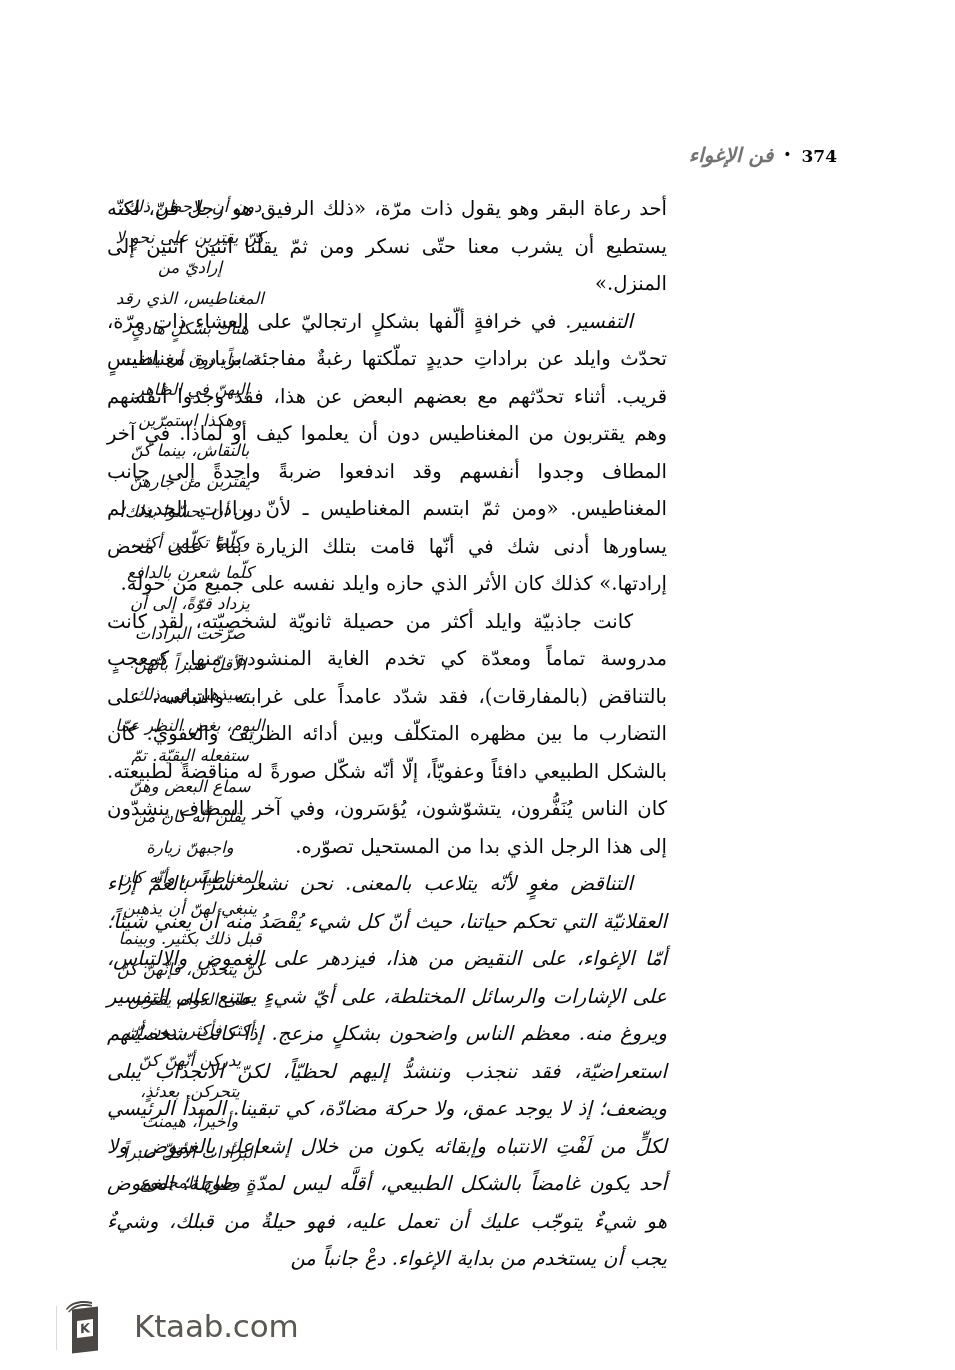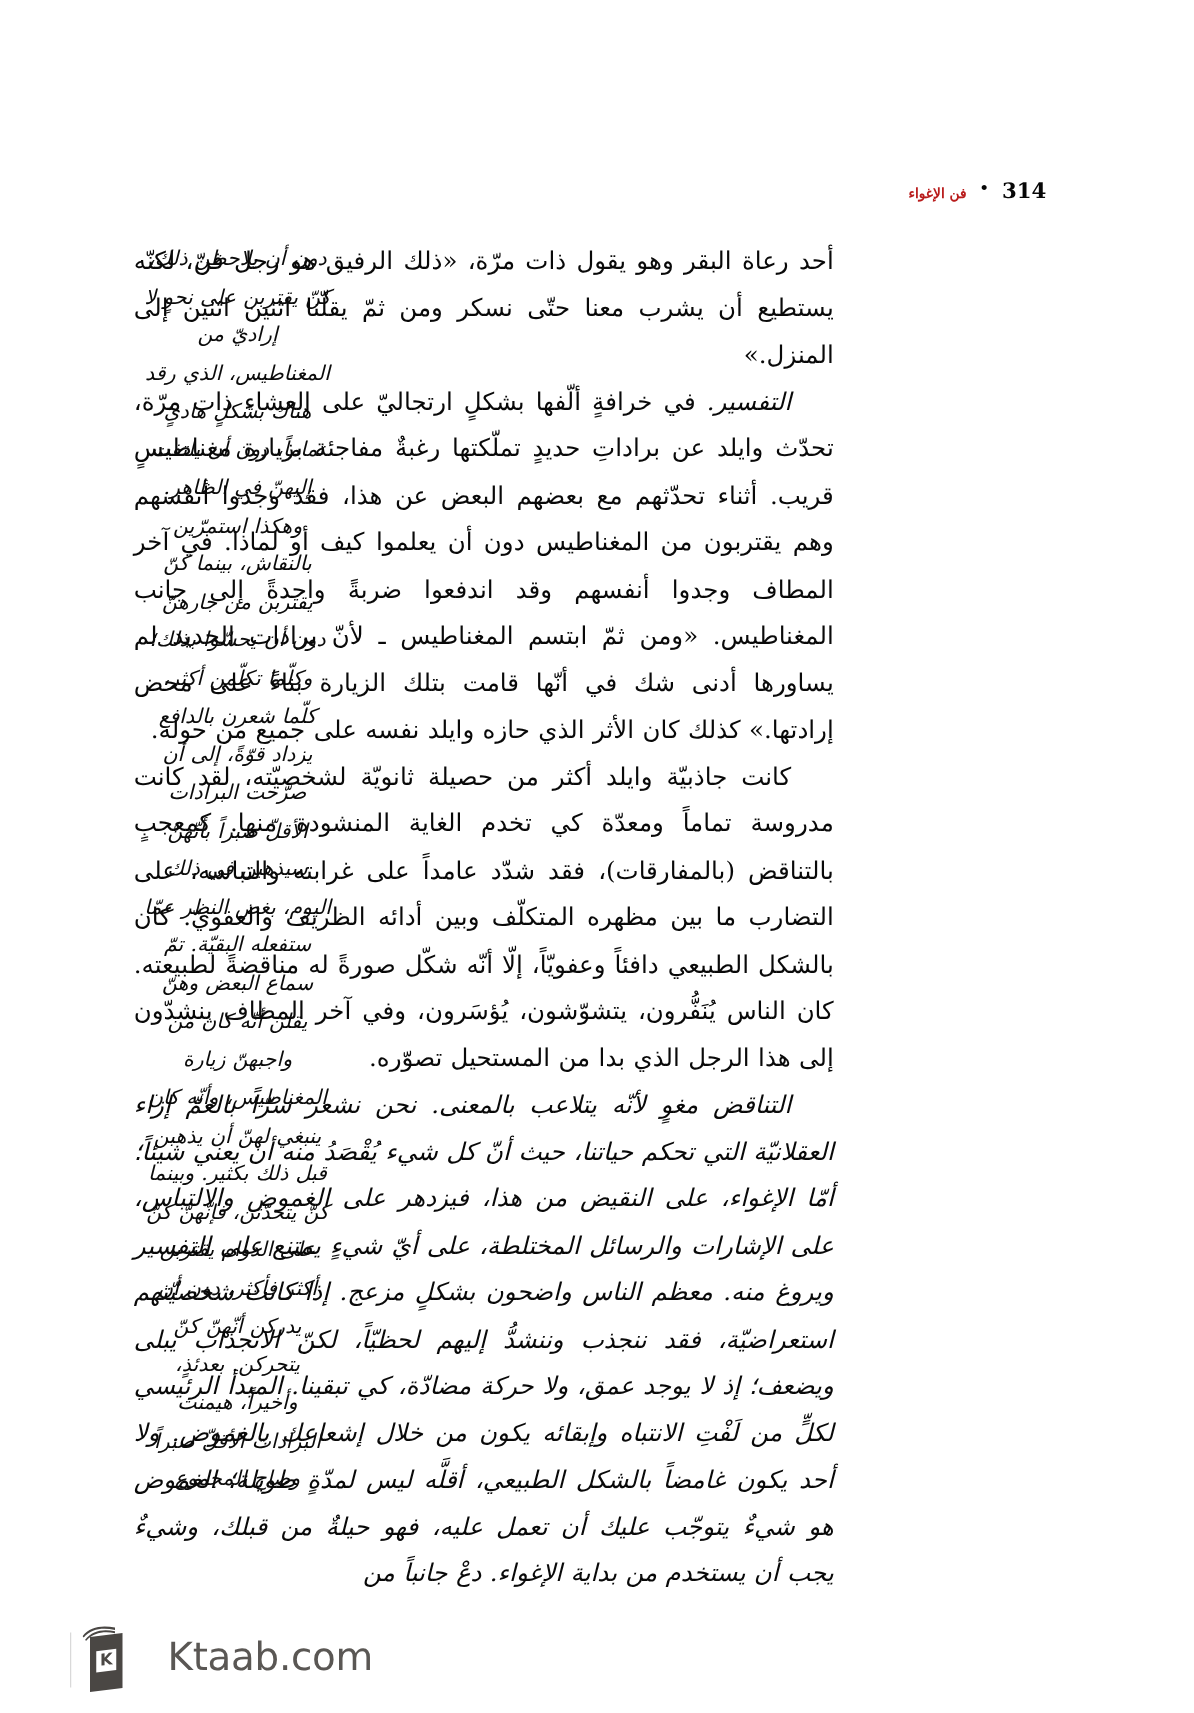--- a/index.html
+++ b/index.html
@@ -31,25 +31,26 @@
     width: 300px;
     display: flex;
     flex-direction: row;
     align-items: baseline;
     justify-content: flex-start;
     gap: 10px;
     direction: rtl;
   }
   .running-head .title {
     font-family: "DejaVu Serif", "Liberation Serif", serif;
-    font-size: 11px;
+    font-size: 20px;
     font-weight: 700;
     letter-spacing: 0px;
-    color: #b91c1c;
+    color: #737373;
     white-space: nowrap;
+    font-style: italic;
   }
   .running-head .dot {
     font-size: 14px;
     line-height: 1;
     color: #070707;
     position: relative;
     top: -3px;
   }
   .running-head .folio {
     font-family: "DejaVu Serif", "Liberation Serif", serif;
@@ -169,21 +170,21 @@
     line-height: 1;
     margin-left: 16px;
   }
 </style>
 </head>
 <body>
 
 <div class="page">
 
   <div class="running-head">
-    <span class="folio">314</span>
+    <span class="folio">374</span>
     <span class="dot">•</span>
     <span class="title">فن الإغواء</span>
   </div>
 
   <div class="maincol">
 
     <p class="para">أحد رعاة البقر وهو يقول ذات مرّة، «ذلك الرفيق هو رجل فنّ، لكنّه يستطيع أن يشرب معنا حتّى نسكر ومن ثمّ يقلّنا اثنين اثنين إلى المنزل.»</p>
 
     <p class="para gap-before indent"><span class="lead-italic">التفسير.</span> <span>في خرافةٍ ألّفها بشكلٍ ارتجاليّ على العشاء ذات مرّة، تحدّث وايلد عن براداتِ حديدٍ تملّكتها رغبةٌ مفاجئة بزيارة مغناطيسٍ قريب. أثناء تحدّثهم مع بعضهم البعض عن هذا، فقد وجدوا أنفسهم وهم يقتربون من المغناطيس دون أن يعلموا كيف أو لماذا. في آخر المطاف وجدوا أنفسهم وقد اندفعوا ضربةً واحدةً إلى جانب المغناطيس. «ومن ثمّ ابتسم المغناطيس ـ لأنّ برادات الحديد لم يساورها أدنى شك في أنّها قامت بتلك الزيارة بناءً على محض إرادتها.» كذلك كان الأثر الذي حازه وايلد نفسه على جميع من حوله.</span></p>
 

